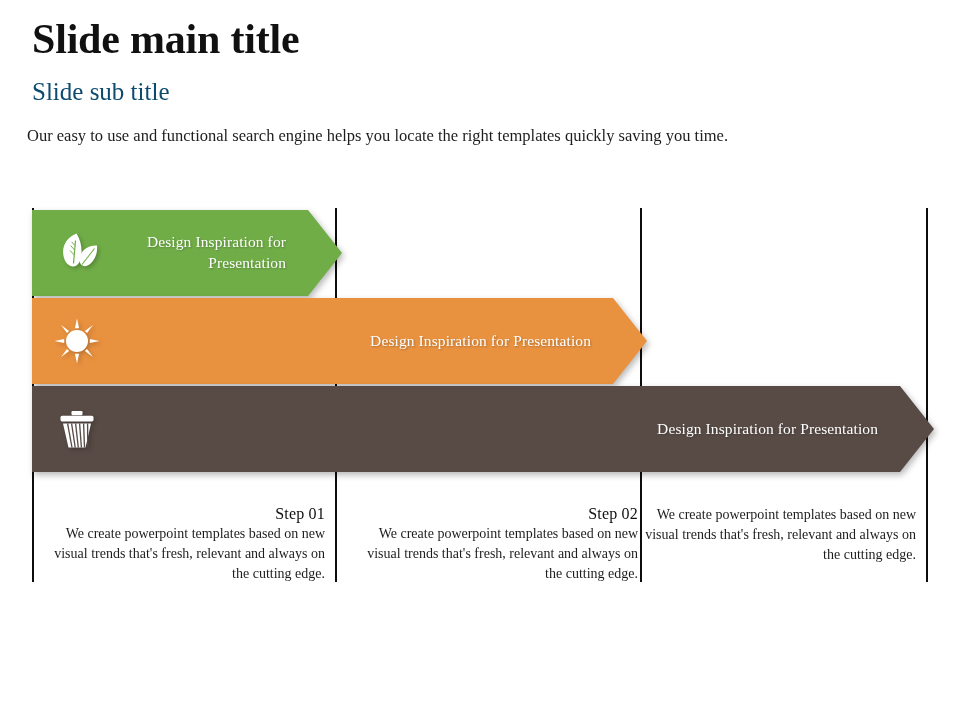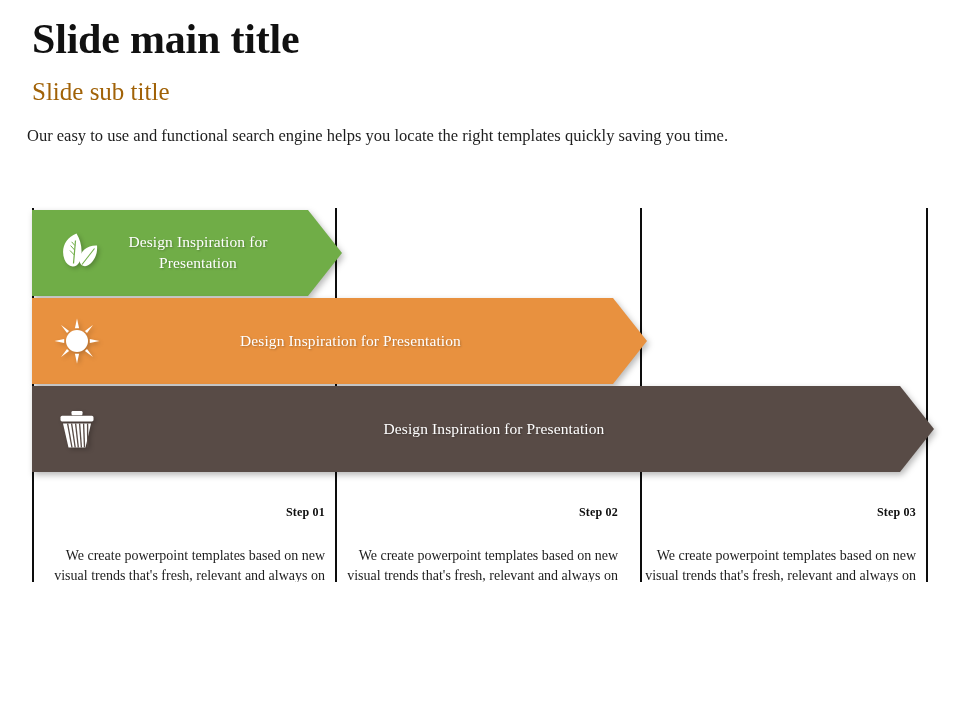--- a/index.html
+++ b/index.html
@@ -28,21 +28,21 @@
     line-height: 1.12;
     color: #111111;
     white-space: nowrap;
   }
   #sub-title {
     position: absolute;
     left: 32px;
     top: 78px;
     font-size: 25px;
     font-weight: normal;
-    color: #a16207;
+    color: #0c4a6e;
     white-space: nowrap;
   }
   #description {
     position: absolute;
     left: 27px;
     top: 126px;
     font-size: 16.5px;
     color: #1d1d1d;
     white-space: nowrap;
   }
@@ -79,40 +79,40 @@
     flex: 0 0 auto;
     display: flex;
     align-items: center;
     justify-content: center;
   }
   .bar-icon svg { display: block; filter: drop-shadow(2px 2px 2px rgba(0,0,0,0.22)); }
 
   .bar-label {
     position: relative;
     flex: 1 1 auto;
-    text-align: center;
+    text-align: right;
     padding-right: 56px;
     color: #ffffff;
     font-size: 15.5px;
     line-height: 1.35;
     letter-spacing: 0.1px;
     text-shadow: 1px 1px 2px rgba(0,0,0,0.25);
   }
 
   
   .step-col {
     position: absolute;
     top: 505px;
     text-align: right;
   }
   .step-title {
-    font-size: 12px;
-    font-weight: bold;
+    font-size: 16px;
+    font-weight: normal;
     color: #0f0f0f;
-    margin-bottom: 26px;
+    margin-bottom: 1px;
     letter-spacing: 0.2px;
   }
   .step-body {
     font-size: 14px;
     line-height: 1.42;
     color: #1d1d1d;
   }
 </style>
 </head>
 <body>
@@ -180,23 +180,22 @@
       </svg>
     </div>
     <div class="bar-label">Design Inspiration for Presentation</div>
   </div>
 
   <div class="step-col" style="left:35px; width:290px;">
     <div class="step-title">Step 01</div>
     <div class="step-body">We create powerpoint templates based on new visual trends that's fresh, relevant and always on the cutting edge.</div>
   </div>
 
-  <div class="step-col" style="left:328px; width:290px;">
+  <div class="step-col" style="left:348px; width:290px;">
     <div class="step-title">Step 02</div>
     <div class="step-body">We create powerpoint templates based on new visual trends that's fresh, relevant and always on the cutting edge.</div>
   </div>
 
   <div class="step-col" style="left:626px; width:290px;">
-    <div class="step-title">Step 03</div>
     <div class="step-body">We create powerpoint templates based on new visual trends that's fresh, relevant and always on the cutting edge.</div>
   </div>
 
 </div>
 
 </body></html>

